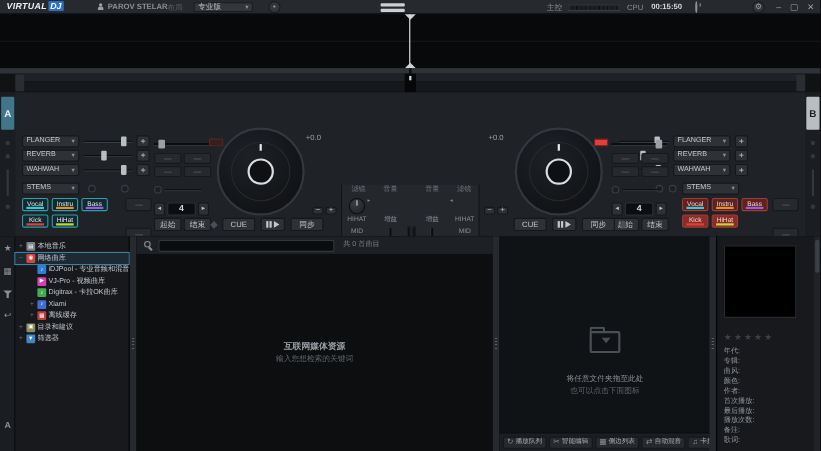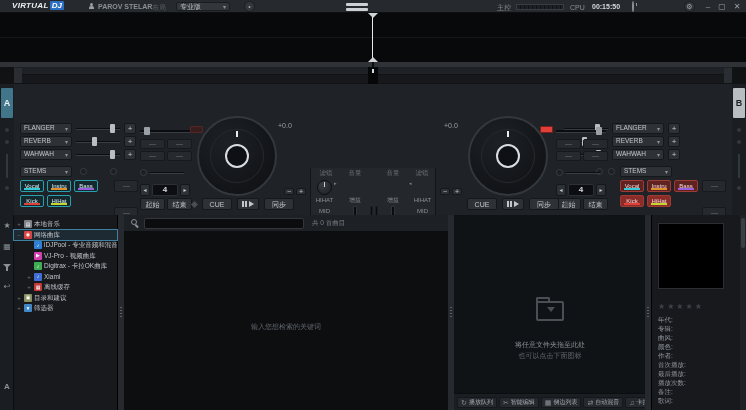--- a/index.html
+++ b/index.html
@@ -176,21 +176,21 @@
   .iflds{position:absolute;left:6px;top:102px;width:80px}
   .sbar{position:absolute;left:740px;top:0;width:6px;height:195px;background:#1f2226}
   .sbar i{position:absolute;left:1px;top:3px;width:4px;height:30px;background:#3a3f45;border-radius:2px}
 </style>
 </head>
 <body>
 
 <div id="app">
 
   <div class="titlebar abs">
-    <span class="abs" style="left:12px;top:2px">
+    <span class="abs" style="left:6px;top:2px">
       <b class="lv">VIRTUAL</b><b class="ld">DJ</b>
     </span>
     <span class="abs flex" style="left:88px;top:2.5px;gap:3px">
       <i class="person"></i>
       <span class="tb-lbl" style="font-weight:bold">PAROV STELAR</span>
     </span>
     <span class="abs tb-dim" style="left:152px;top:3.5px">布局</span>
     <span class="abs tb-sel" style="left:176px;top:2px">
       <span>专业版</span>
       <i class="car">▾</i>
@@ -643,20 +643,21 @@
       </div>
 
     <div class="split" style="left:118px"></div>
 
     <div class="cpanel">
       <div class="phead">
         <i class="mag" style="left:7px;top:4px"></i>
         <input class="sinput" style="">
         <span class="ccount">共 0 首曲目</span>
       </div>
+      <span class="emptytitle" style="top:96px">互联网媒体资源</span>
       <span class="emptysub" style="top:108px">输入您想检索的关键词</span>
     </div>
 
     <div class="split" style="left:448px"></div>
 
     <div class="qpanel">
       <i class="bigfolder"></i>
       <span class="emptytitle" style="top:126px;font-weight:normal;color:#8a9096;font-size:7px">将任意文件夹拖至此处</span>
       <span class="emptysub" style="top:137px;color:#5f656b">也可以点击下面图标</span>
       <div class="qtoolbar">

